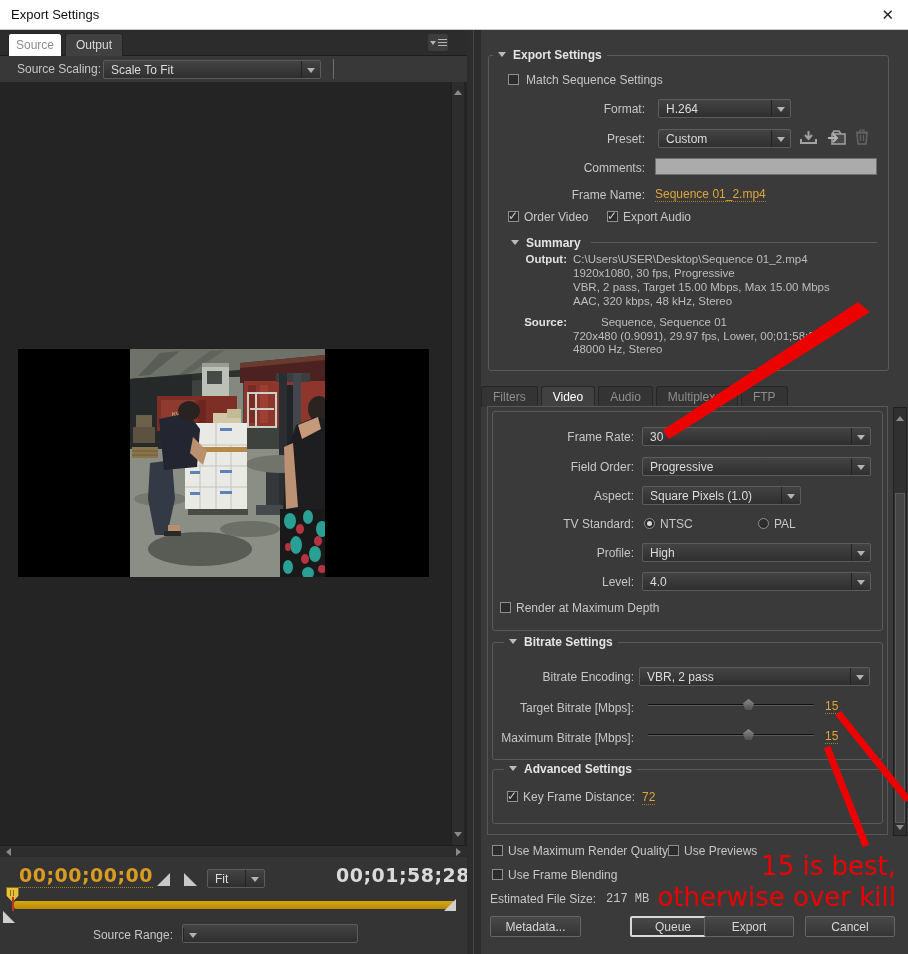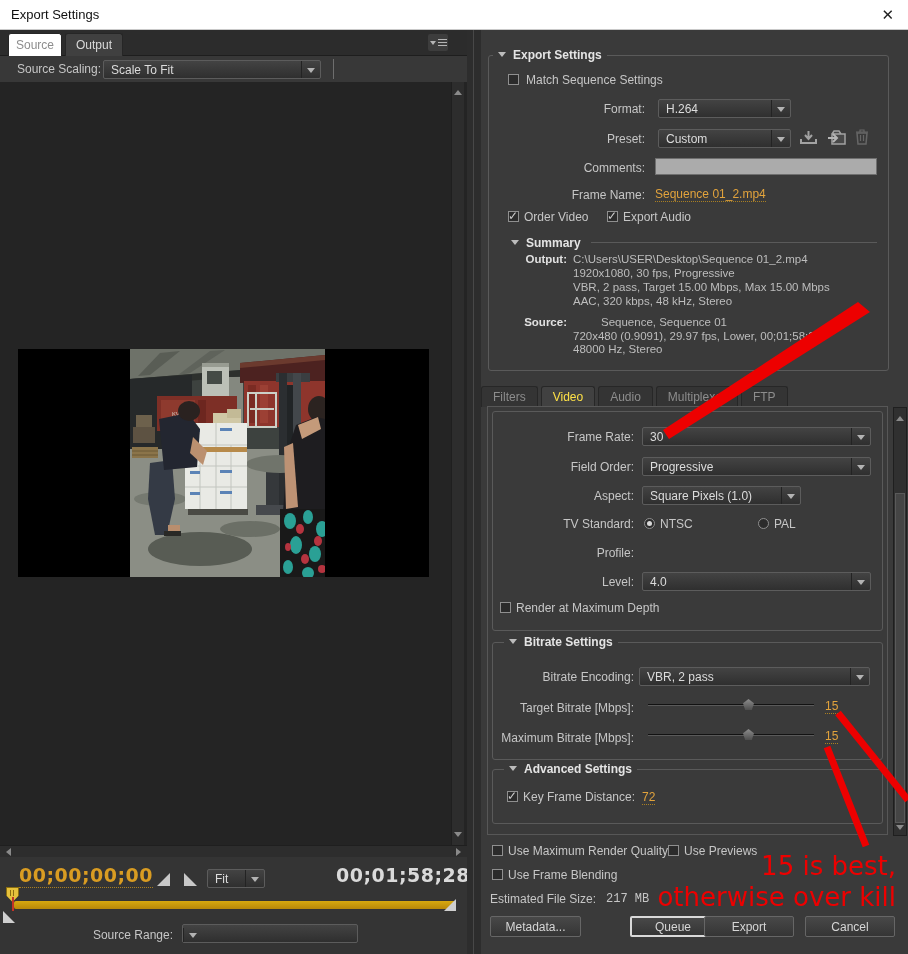--- a/index.html
+++ b/index.html
@@ -74,21 +74,21 @@
   
   .splitter{position:absolute;left:467px;top:30px;width:14px;height:924px;background:#2d2d2d;}
   .splitter::after{content:"";position:absolute;left:6px;top:0;width:1px;height:100%;background:#484848;}
   
   .right-panel{position:absolute;left:481px;top:30px;width:427px;height:924px;background:#3a3a3a;}
   .sum-lbl{position:absolute;font-size:11.5px;font-weight:bold;color:#e0e0e0;text-align:right;white-space:nowrap;}
   .sum-txt{position:absolute;font-size:11.5px;color:#bdbdbd;white-space:nowrap;}
   .vtabs{position:absolute;left:0px;top:356px;height:21px;display:flex;}
   .vtab{height:21px;padding:0 11px;margin-right:3px;display:flex;align-items:center;font-size:12px;
         background:#343434;color:#8d8d8d;border:1px solid #272727;border-bottom:none;border-radius:3px 3px 0 0;box-sizing:border-box;}
-  .vtab.active{background:#414141;color:#fde047;}
+  .vtab.active{background:#414141;color:#ffffff;}
   .content-box{position:absolute;left:6px;top:376px;width:401px;height:429px;border:1px solid #575757;box-sizing:border-box;}
   .rscroll{position:absolute;left:412px;top:377px;width:14px;height:429px;background:#303030;border:1px solid #1f1f1f;box-sizing:border-box;}
   .rscroll .thumb{position:absolute;left:1px;top:85px;width:10px;height:330px;background:#454545;border:1px solid #5a5a5a;box-sizing:border-box;}
   .picon{position:absolute;opacity:.95;}
   .picon.dis{opacity:.4;}
   .comments-input{position:absolute;height:17px;background:#ababab;border:1px solid #6f6f6f;box-sizing:border-box;}
   .link{position:absolute;font-size:12px;color:#e2a33c;border-bottom:1px dotted #a97f22;white-space:nowrap;}
   
   .anno-svg{position:absolute;left:0;top:0;z-index:40;pointer-events:none;}
   .red-note{position:absolute;right:12px;top:851px;z-index:41;text-align:right;color:#ed0000;
@@ -335,20 +335,24 @@
         <div class="dd" style="left:149px;top:74px;width:159px;">
           <span class="t">Square Pixels (1.0)</span>
           <span class="a"></span>
         </div>
         <span class="lbl r" style="left:0;top:105px;width:141px;">TV Standard:</span>
         <span class="rd on" style="left:151px;top:106px;"></span>
         <span class="lbl" style="left:167px;top:105px;">NTSC</span>
         <span class="rd" style="left:265px;top:106px;"></span>
         <span class="lbl" style="left:281px;top:105px;">PAL</span>
         <span class="lbl r" style="left:0;top:134px;width:141px;">Profile:</span>
+        <div class="dd" style="left:149px;top:131px;width:229px;">
+          <span class="t">High</span>
+          <span class="a"></span>
+        </div>
         <span class="lbl r" style="left:0;top:163px;width:141px;">Level:</span>
         <div class="dd" style="left:149px;top:160px;width:229px;">
           <span class="t">4.0</span>
           <span class="a"></span>
         </div>
         <span class="cb" style="left:7px;top:190px;"></span>
         <span class="lbl" style="left:23px;top:189px;">Render at Maximum Depth</span>
       </div>
 
       <div class="gbox" style="left:4px;top:235px;width:391px;height:118px;">

